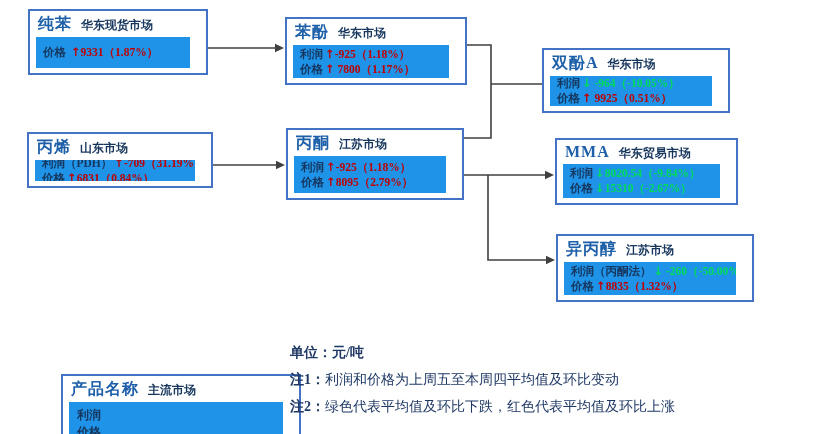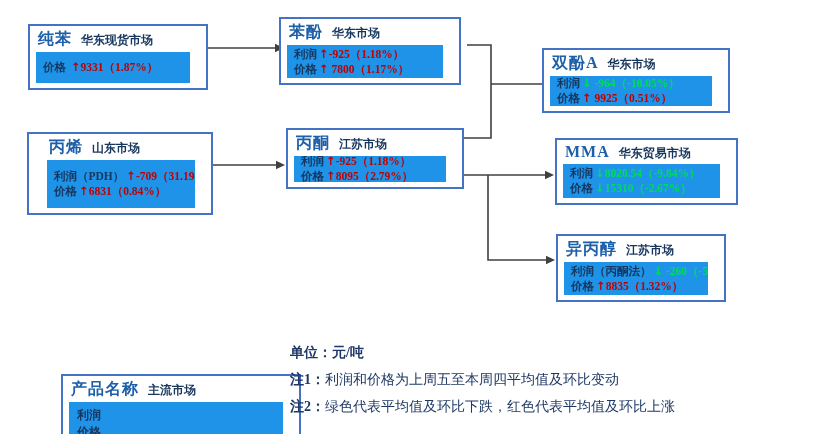--- a/index.html
+++ b/index.html
@@ -50,34 +50,34 @@
     </g>
     <g class="ah">
       <polygon points="284,48 275,43.8 275,52.2"></polygon>
       <polygon points="285,165 276,160.8 276,169.2"></polygon>
       <polygon points="556,84 547,79.8 547,88.2"></polygon>
       <polygon points="554,175 545,170.8 545,179.2"></polygon>
       <polygon points="555,260 546,255.8 546,264.2"></polygon>
     </g>
   </svg>
 
-  <div class="node" style="left:28px;top:24px;width:180px;height:66px;">
+  <div class="node" style="left:28px;top:9px;width:180px;height:66px;">
     <div class="node-head">
       <span class="n-name">纯苯</span>
       <span class="n-market">华东现货市场</span>
     </div>
     <div class="bar single">
       <div class="row">
         <span class="lbl">价格 </span>
         <span class="val up"><span class="arr">↑</span><span>9331（1.87%）</span></span>
       </div>
     </div>
   </div>
 
-  <div class="node" style="left:279px;top:17px;width:182px;height:68px;">
+  <div class="node" style="left:285px;top:17px;width:182px;height:68px;">
     <div class="node-head">
       <span class="n-name">苯酚</span>
       <span class="n-market">华东市场</span>
     </div>
     <div class="bar">
       <div class="row">
         <span class="lbl">利润</span>
         <span class="val up"><span class="arr">↑</span><span>-925（1.18%）</span></span>
       </div>
       <div class="row">
@@ -97,38 +97,38 @@
         <span class="lbl">利润</span>
         <span class="val down"><span class="arr">↓</span><span> -964（-10.05%）</span></span>
       </div>
       <div class="row">
         <span class="lbl">价格</span>
         <span class="val up"><span class="arr">↑</span><span> 9925（0.51%）</span></span>
       </div>
     </div>
   </div>
 
-  <div class="node" style="left:27px;top:132px;width:186px;height:83px;padding-left:12px;">
+  <div class="node" style="left:27px;top:132px;width:186px;height:56px;">
     <div class="node-head">
       <span class="n-name">丙烯</span>
       <span class="n-market">山东市场</span>
     </div>
     <div class="bar">
       <div class="row">
         <span class="lbl">利润（PDH）</span>
         <span class="val up"><span class="arr">↑</span><span>-709（31.19%）</span></span>
       </div>
       <div class="row">
         <span class="lbl">价格</span>
         <span class="val up"><span class="arr">↑</span><span>6831（0.84%）</span></span>
       </div>
     </div>
   </div>
 
-  <div class="node" style="left:286px;top:128px;width:178px;height:61px;">
+  <div class="node" style="left:286px;top:128px;width:178px;height:72px;">
     <div class="node-head">
       <span class="n-name">丙酮</span>
       <span class="n-market">江苏市场</span>
     </div>
     <div class="bar">
       <div class="row">
         <span class="lbl">利润</span>
         <span class="val up"><span class="arr">↑</span><span>-925（1.18%）</span></span>
       </div>
       <div class="row">
@@ -148,21 +148,21 @@
         <span class="lbl">利润</span>
         <span class="val down"><span class="arr">↓</span><span>8020.54（-9.84%）</span></span>
       </div>
       <div class="row">
         <span class="lbl">价格</span>
         <span class="val down"><span class="arr">↓</span><span>15310（-2.67%）</span></span>
       </div>
     </div>
   </div>
 
-  <div class="node" style="left:556px;top:234px;width:170px;height:68px;">
+  <div class="node" style="left:556px;top:234px;width:198px;height:68px;">
     <div class="node-head">
       <span class="n-name">异丙醇</span>
       <span class="n-market">江苏市场</span>
     </div>
     <div class="bar">
       <div class="row">
         <span class="lbl">利润（丙酮法）</span>
         <span class="val down"><span class="arr">↓</span><span> -260（-50.00%）</span></span>
       </div>
       <div class="row">

